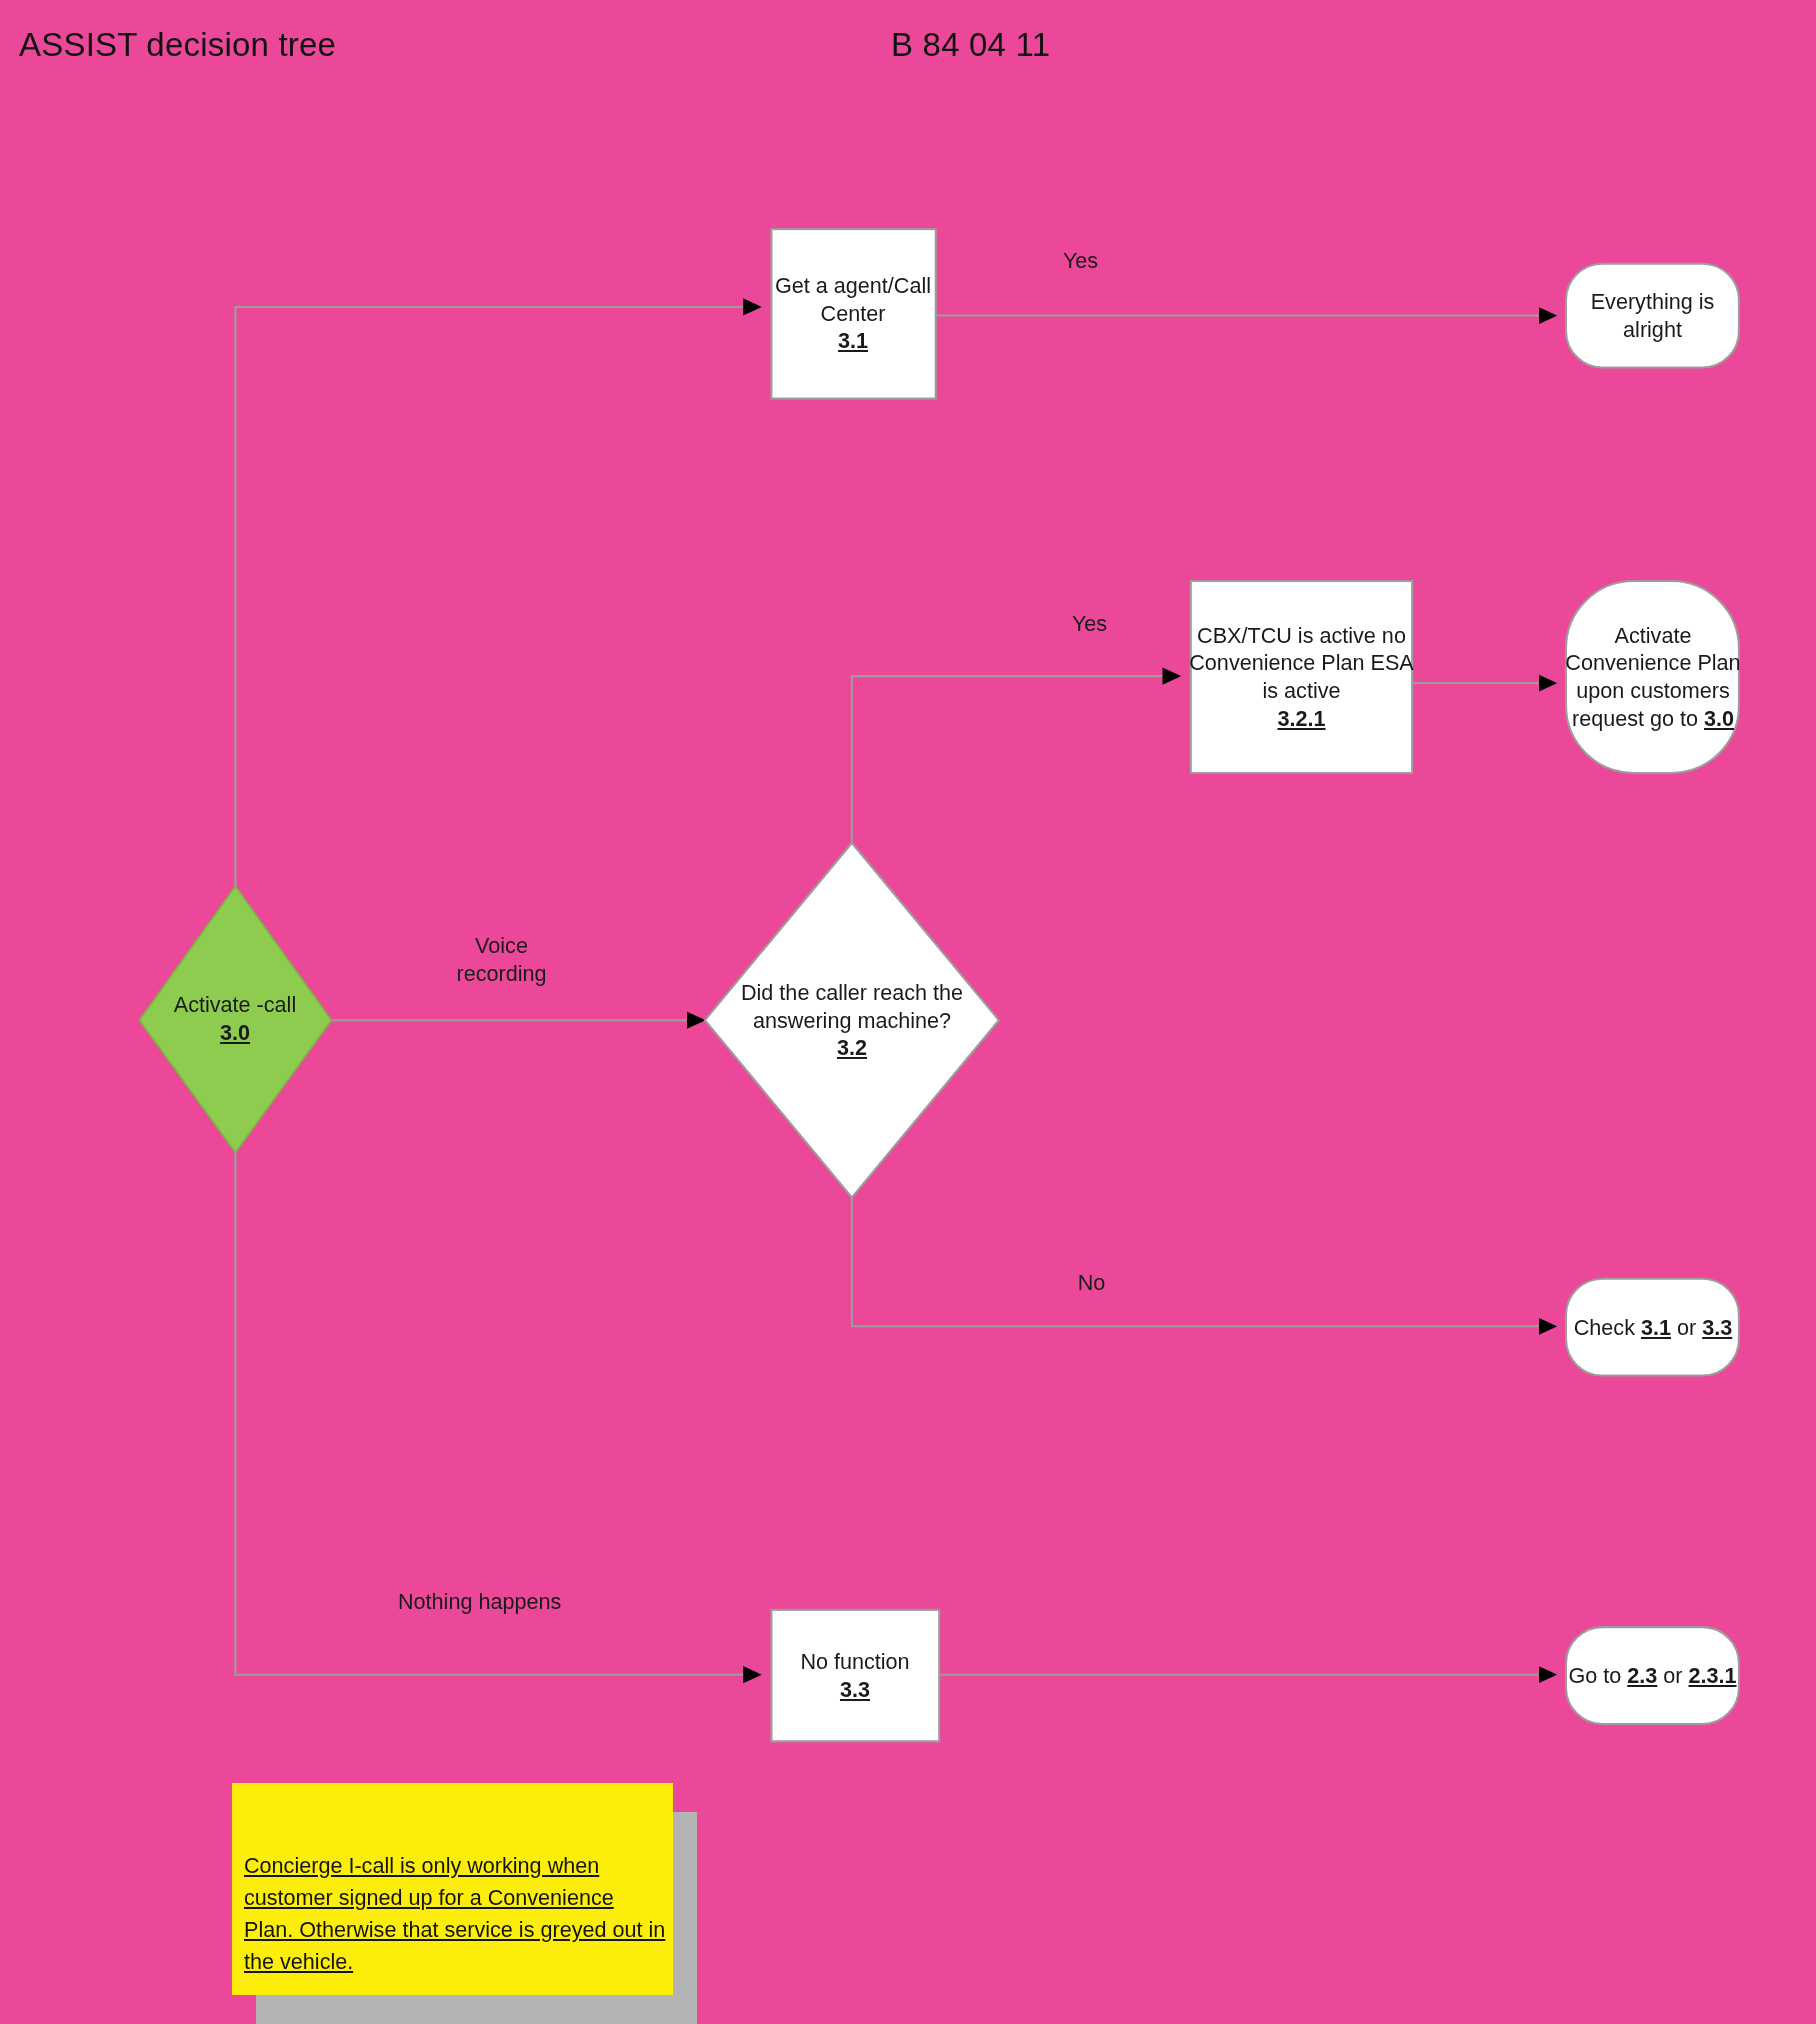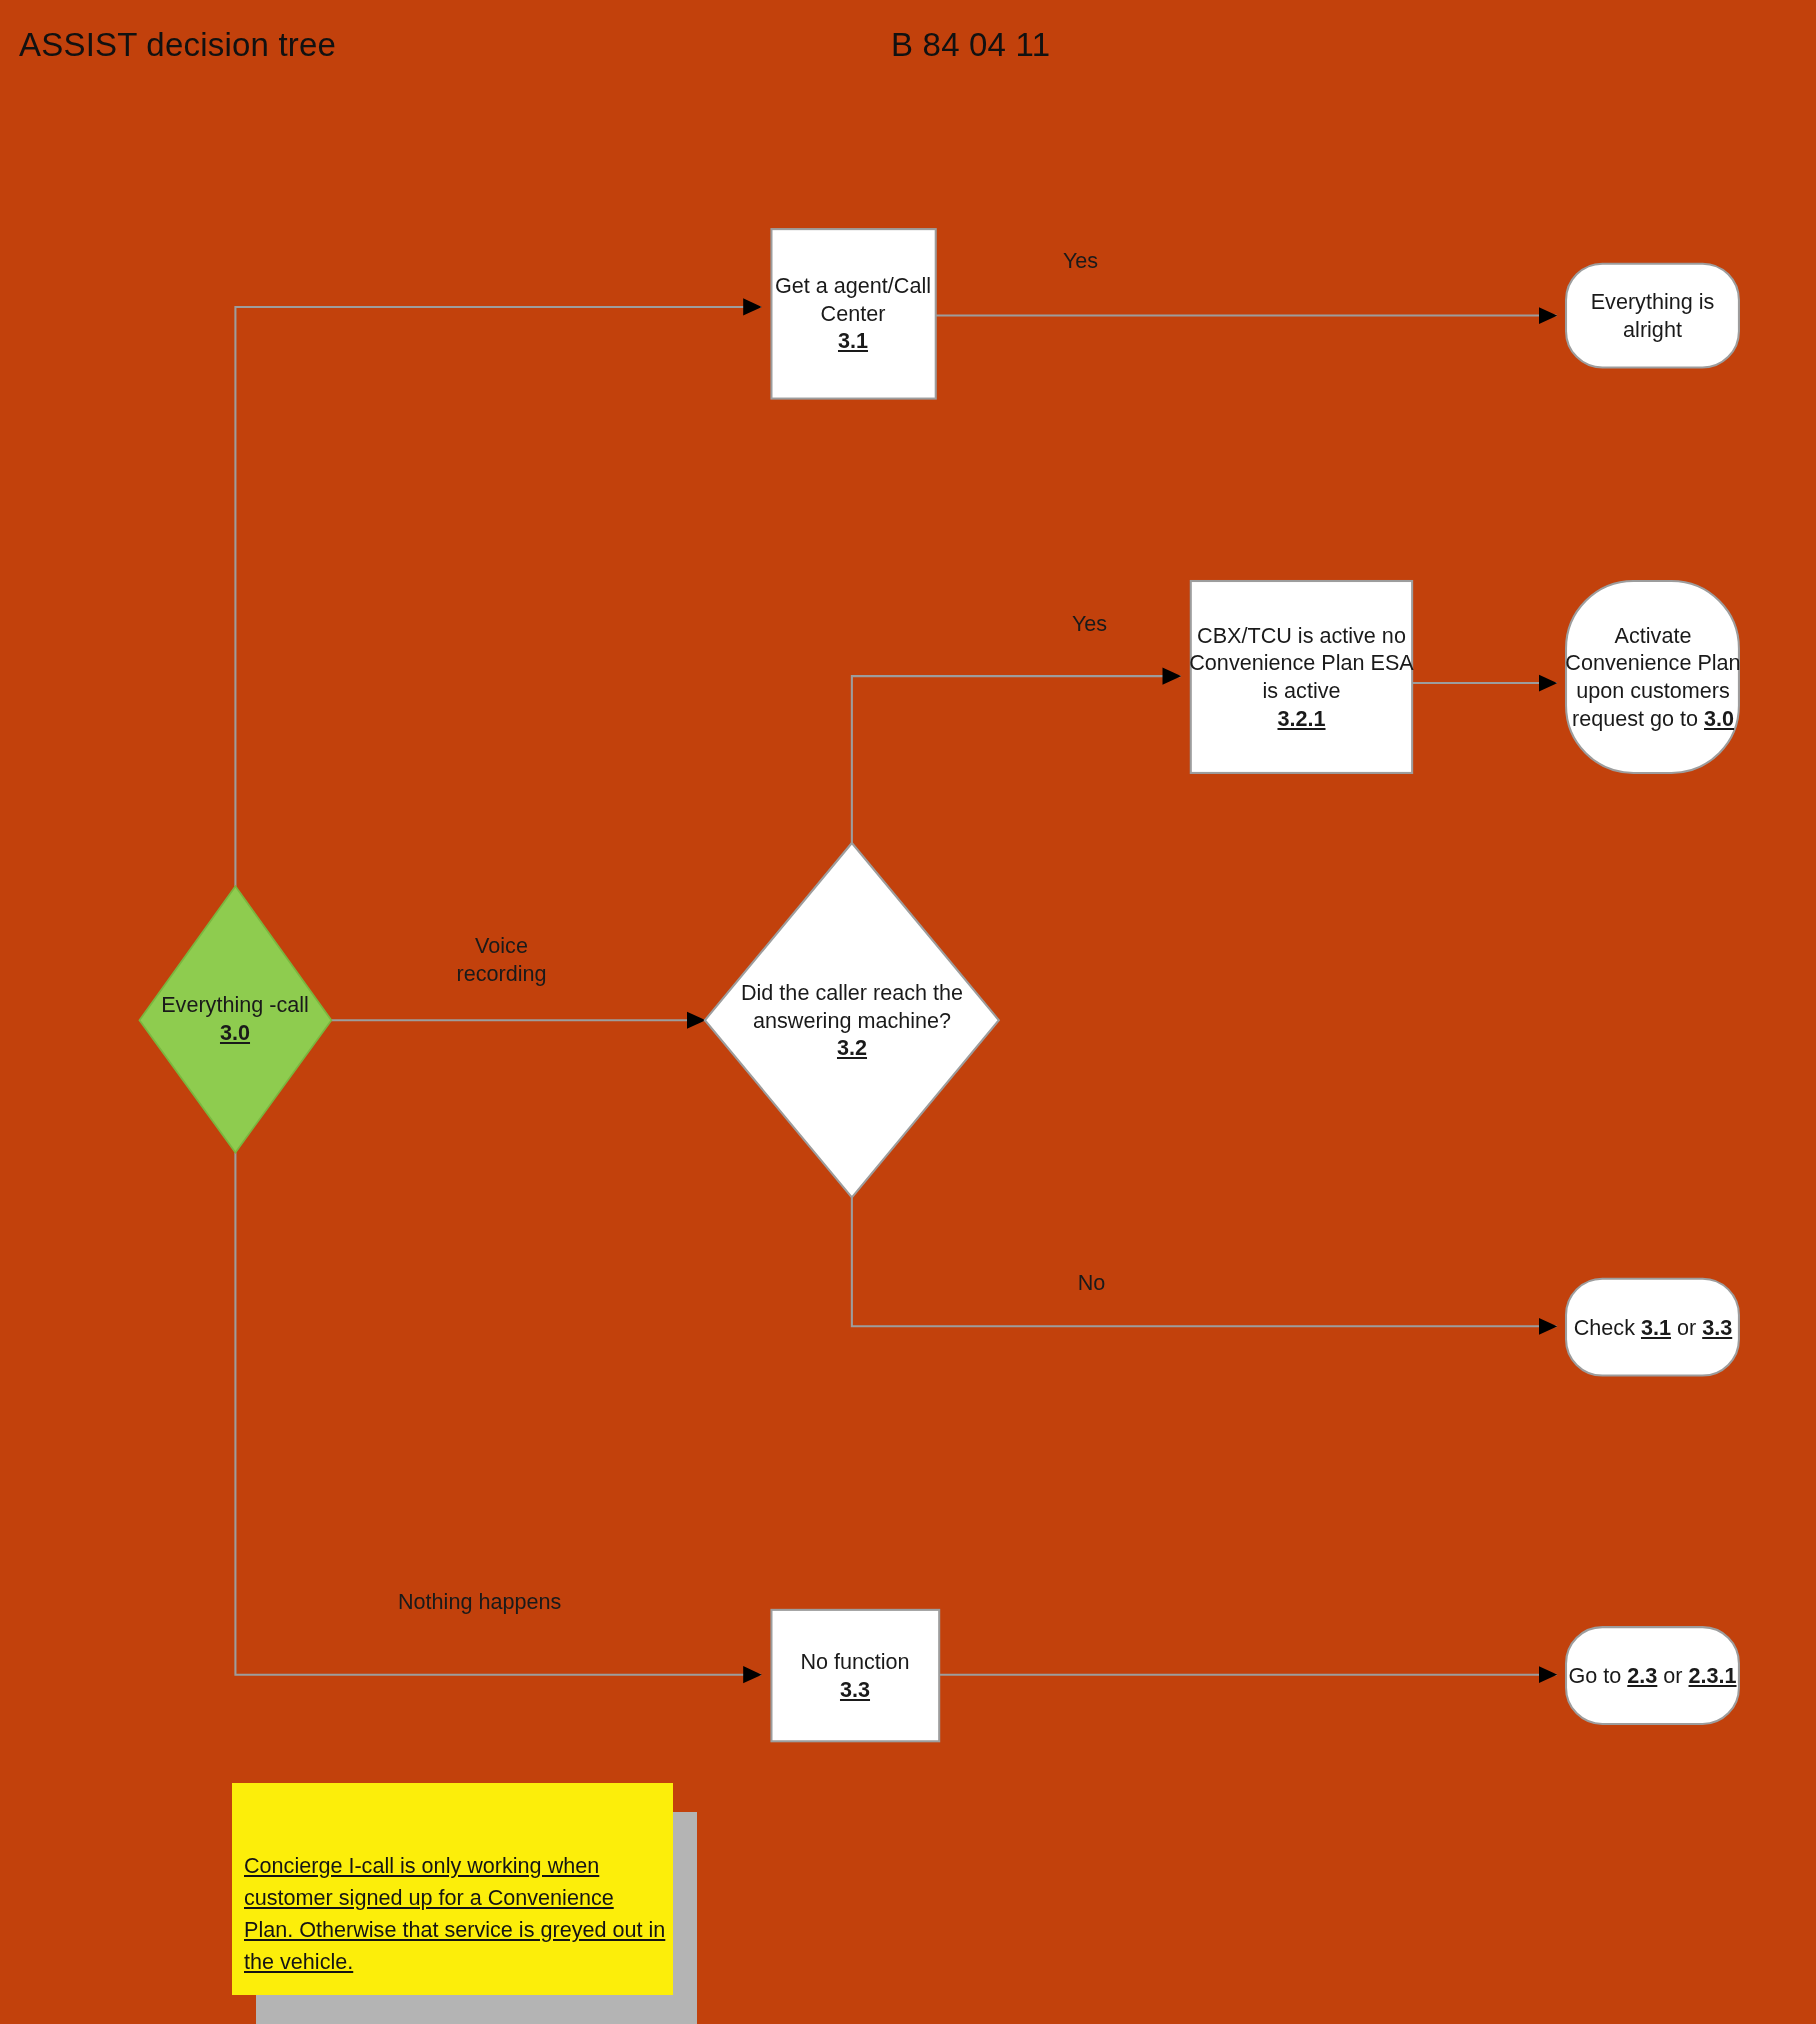--- a/index.html
+++ b/index.html
@@ -8,21 +8,21 @@
     background: #ffffff;
   }
   body {
     font-family: "Liberation Sans", sans-serif;
     color: #1a1a1a;
   }
   #page {
     position: relative;
     width: 1817px;
     height: 2024px;
-    background: #c2410c;
+    background: #ec4899;
     overflow: hidden;
   }
   .hdr {
     position: absolute;
     font-size: 33px;
     color: #111111;
     letter-spacing: 0.2px;
     white-space: nowrap;
   }
   #title-left { left: 19px; top: 26px; }
@@ -167,21 +167,21 @@
   </div>
 
   <div class="node-text" style="left:1562px; top:581px; width:182px; height:192px;">
     <span class="ln">Activate</span>
     <span class="ln">Convenience Plan</span>
     <span class="ln">upon customers</span>
     <span class="ln"><span>request go to </span><span class="ref">3.0</span></span>
   </div>
 
   <div class="node-text" style="left:131px; top:886px; width:208px; height:266px;">
-    <span class="ln">Everything -call</span>
+    <span class="ln">Activate -call</span>
     <span class="ln ref">3.0</span>
   </div>
 
   <div class="node-text" style="left:705px; top:843px; width:294px; height:355px;">
     <span class="ln">Did the caller reach the</span>
     <span class="ln">answering machine?</span>
     <span class="ln ref">3.2</span>
   </div>
 
   <div class="node-text" style="left:1562px; top:1279px; width:182px; height:97px;">

